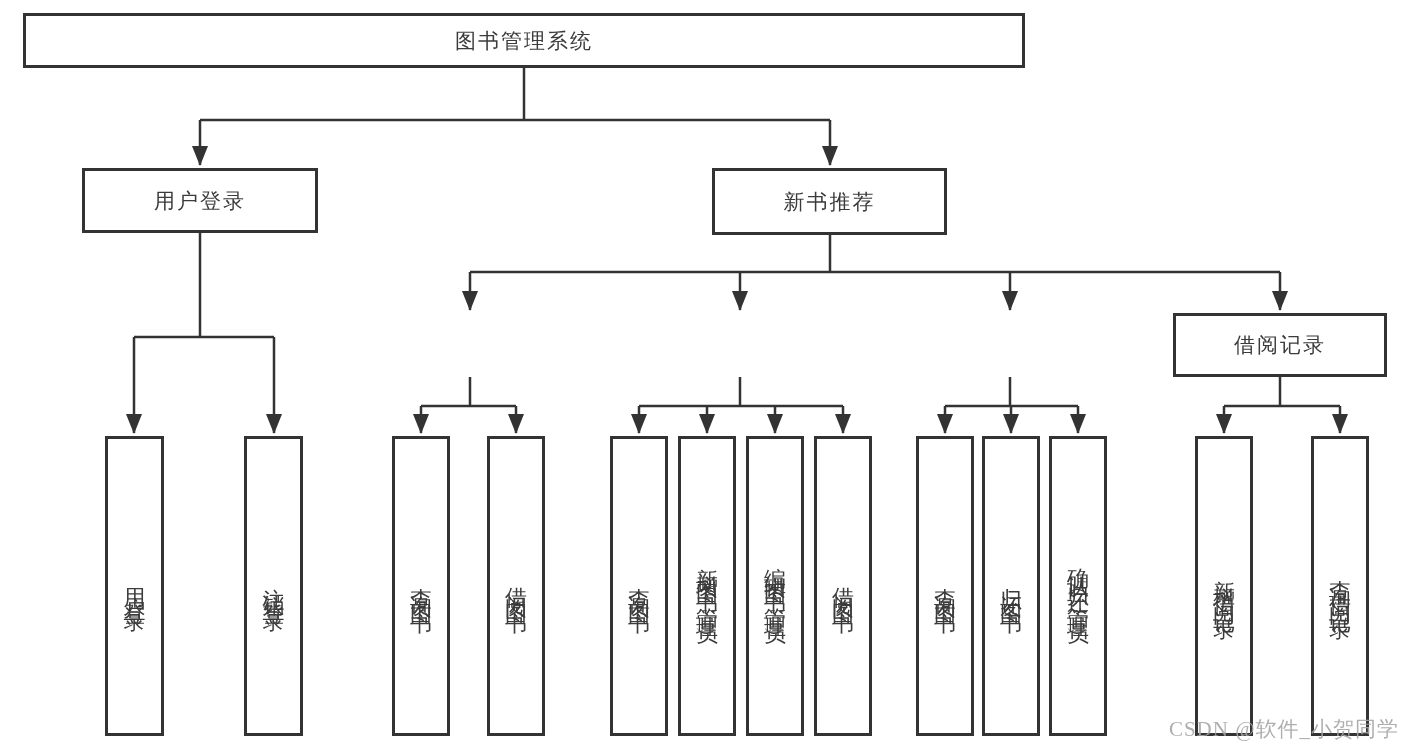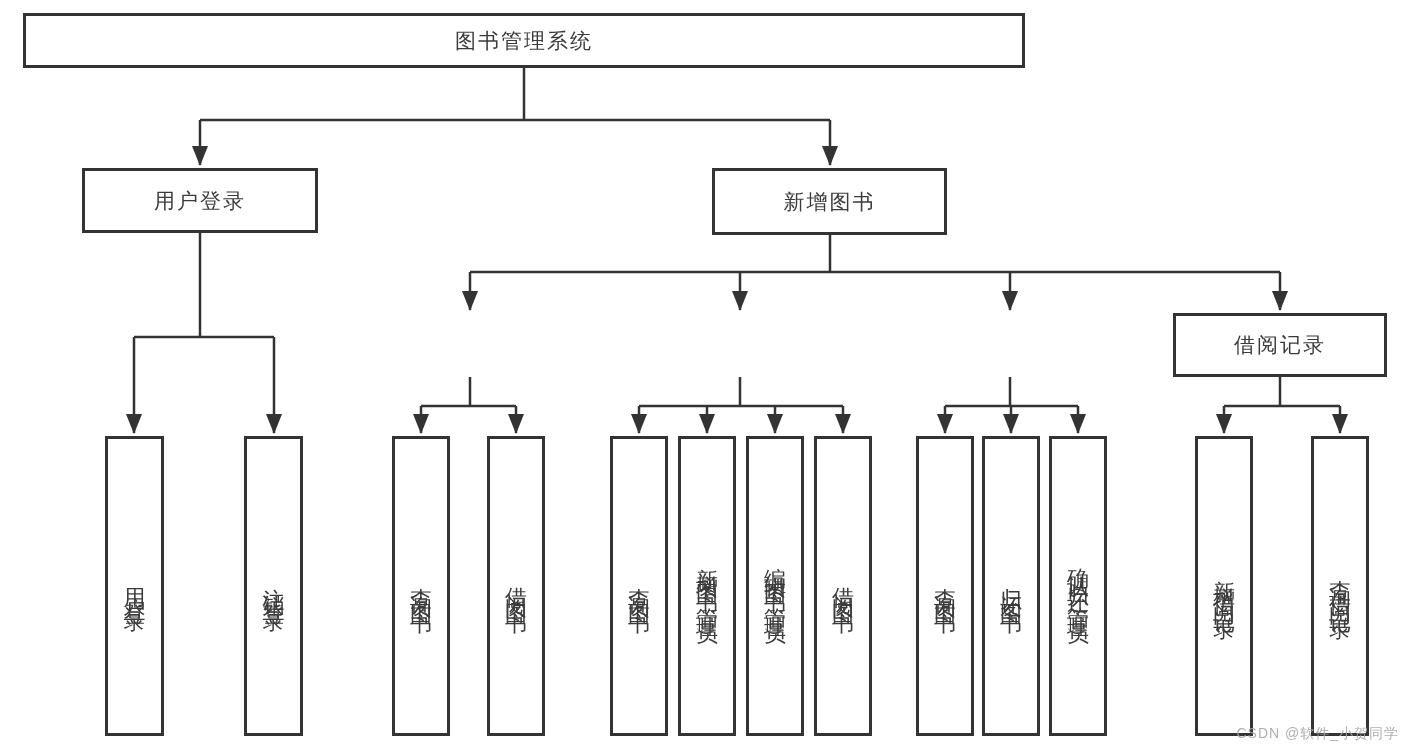--- a/index.html
+++ b/index.html
@@ -8,21 +8,21 @@
     --bg: #ffffff;
     --watermark: #a6a6a6;
   }
   * { margin: 0; padding: 0; box-sizing: border-box; }
   html, body { background: var(--bg); }
   .stage {
     position: relative;
     width: 1405px;
     height: 747px;
     background: var(--bg);
-    font-family: Liberation Sans, sans-serif;
+    font-family: Liberation Serif, serif;
     overflow: hidden;
   }
   .connectors {
     position: absolute;
     left: 0; top: 0;
     width: 1405px; height: 747px;
     z-index: 1;
   }
   .connectors line { stroke: var(--line); stroke-width: 2.5; }
   .connectors .arrowfill { fill: var(--line); stroke: none; }
@@ -45,21 +45,21 @@
     font-size: 22px;
     letter-spacing: 8px;
     padding: 6px 0;
   }
   .watermark {
     position: absolute;
     right: 6px;
     bottom: 4px;
     z-index: 3;
     color: var(--watermark);
-    font-size: 14px;
+    font-size: 21px;
     letter-spacing: 1px;
     opacity: 0.9;
   }
 </style>
 </head>
 <body>
 
 <div class="stage">
 
   <svg class="connectors" viewBox="0 0 1405 747" xmlns="http://www.w3.org/2000/svg">
@@ -106,21 +106,21 @@
 
     <line x1="1280" y1="377" x2="1280" y2="406"></line>
     <line x1="1224" y1="406" x2="1340" y2="406"></line>
     <line x1="1224" y1="406" x2="1224" y2="433" marker-end="url(#arrowhead)"></line>
     <line x1="1340" y1="406" x2="1340" y2="433" marker-end="url(#arrowhead)"></line>
   </svg>
 
   <div class="box" style="left:23px;top:13px;width:1002px;height:55px">图书管理系统</div>
 
   <div class="box" style="left:82px;top:168px;width:236px;height:65px">用户登录</div>
-  <div class="box" style="left:712px;top:168px;width:235px;height:67px">新增图书</div>
+  <div class="box" style="left:712px;top:168px;width:235px;height:67px">新书推荐</div>
 
   <div class="box" style="left:1173px;top:313px;width:214px;height:64px">借阅记录</div>
 
   <div class="box v" style="left:105px;top:436px;width:59px;height:300px">用户登录</div>
   <div class="box v" style="left:244px;top:436px;width:59px;height:300px">注销登录</div>
 
   <div class="box v" style="left:392px;top:436px;width:58px;height:300px">查询图书</div>
   <div class="box v" style="left:487px;top:436px;width:58px;height:300px">借阅图书</div>
 
   <div class="box v" style="left:610px;top:436px;width:58px;height:300px">查询图书</div>

